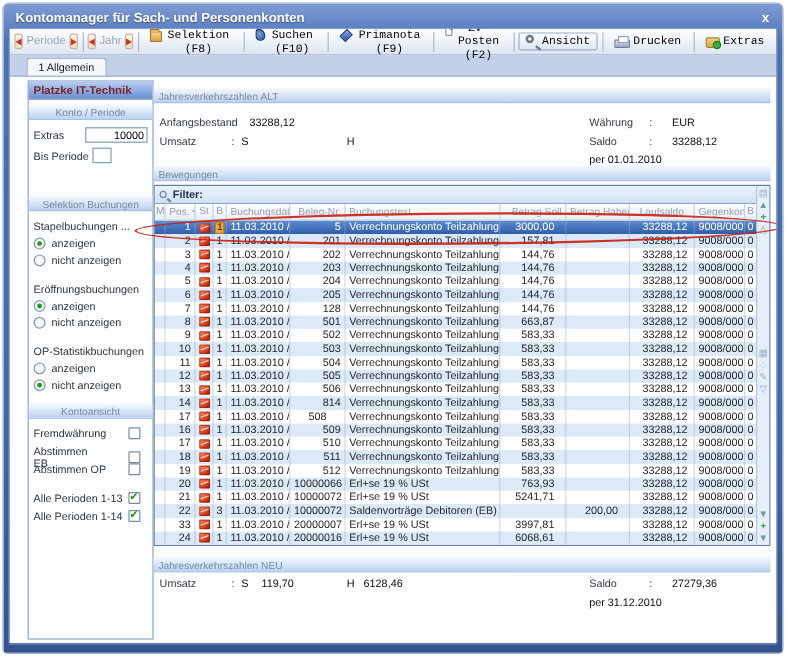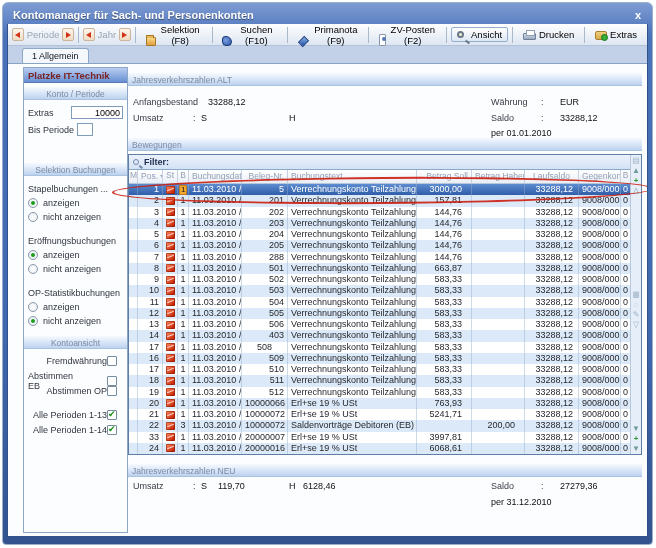--- a/index.html
+++ b/index.html
@@ -9,21 +9,21 @@
     background:linear-gradient(180deg,#7e9cd4 0%,#4a72b8 6%,#4068ae 60%,#33538e 100%);
     border:1px solid #9ab0cc;border-radius:6px 6px 4px 4px;padding:0 4px 5px 4px;}
   .titlebar{height:21px;display:flex;align-items:center;padding:2px 4px 0 6px;}
   .titlebar .title{color:#fff;font-weight:bold;font-size:11px;text-shadow:0 1px 1px rgba(0,0,0,.45);flex:1;}
   .titlebar .close{color:#fff;font-weight:bold;font-size:11px;padding:0 3px;cursor:default;}
   .inner{position:relative;background:#f2f6fb;height:513px;border:1px solid #31518c;border-top:none;overflow:hidden;}
   
   .toolbar{height:22px;background:linear-gradient(180deg,#fefefe,#dde6f2);border-bottom:1px solid #b4c2d8;
     display:flex;align-items:center;padding:0 4px;font-size:9.5px;color:#1a1a1a;}
   .tb-sep{width:1px;height:16px;background:#aab8cc;margin:0 4px;}
-  .tb-btn{display:flex;align-items:flex-end;gap:3px;padding:1px 5px;border:1px solid transparent;border-radius:2px;background:transparent;font-family:Liberation Sans, sans-serif;font-size:9.5px;cursor:default;}
+  .tb-btn{display:flex;align-items:flex-start;gap:3px;padding:1px 5px;border:1px solid transparent;border-radius:2px;background:transparent;font-family:Liberation Mono, monospace;font-size:9.5px;cursor:default;}
   .tb-btn.framed{border-color:#98aed0;background:linear-gradient(#ffffff,#dde6f4);}
   .tb-dim{color:#9aa4b2;margin:0 3px;}
   .arrow-btn{width:15px;height:13px;background:linear-gradient(#fdf6ec,#f0ddc4);border:1px solid #cdb49a;border-radius:2px;display:inline-flex;align-items:center;justify-content:center;}
   .tri{width:0;height:0;border-top:3px solid transparent;border-bottom:3px solid transparent;}
   .tri.l{border-right:5px solid #d03418;}
   .tri.r{border-left:5px solid #d03418;}
   
   .icon{display:inline-block;position:relative;}
   .i-folder{width:13px;height:9px;background:linear-gradient(#f8d888,#e0a040);border:1px solid #a87828;border-radius:1px;margin-top:2px;}
   .i-folder::before{content:"";position:absolute;top:-3px;left:-1px;width:6px;height:2px;background:#e8b858;border:1px solid #a87828;border-bottom:none;border-radius:1px 1px 0 0;}
@@ -45,21 +45,21 @@
   
   .lpanel{position:absolute;left:15px;top:3px;width:105px;height:466px;background:#fbfdff;border:1px solid #8ca6c6;font-size:9px;color:#30363e;}
   .lp-header{height:15px;background:linear-gradient(#b8cdf0,#6890d4);border-bottom:1px solid #5878b8;color:#7a2424;font-weight:bold;font-size:9.5px;padding:2px 0 0 4px;}
   .band{background:linear-gradient(#f6faff,#bdd2ef);border-bottom:1px solid #aac2e2;color:#7a8aa4;font-size:8.5px;text-align:center;height:13px;padding-top:2px;}
   .lp-abs{position:absolute;left:4px;right:4px;}
   .fieldrow{display:flex;align-items:center;justify-content:space-between;}
   .tinput{border:1px solid #7f9db9;background:#fff;font-family:inherit;font-size:9px;height:13px;padding:0 2px;}
   .radio-line{display:flex;align-items:center;gap:5px;}
   .rd{width:10px;height:10px;border:1px solid #8898a8;border-radius:50%;background:radial-gradient(#ffffff,#e6ebf1);flex:0 0 auto;}
   .rd.on::after{content:"";display:block;width:4px;height:4px;margin:2px;background:#18a018;border-radius:50%;}
-  .cbrow{display:flex;align-items:center;justify-content:flex-end;}
+  .cbrow{display:flex;align-items:center;justify-content:space-between;}
   .cb{width:10px;height:10px;background:#fff;border:1px solid #788ca0;border-radius:1px;position:relative;flex:0 0 auto;margin-right:6px;}
   .cb.on::after{content:"\2714";position:absolute;left:0;top:-2px;font-size:9px;color:#189018;}
   
   .rband{position:absolute;left:120px;width:514px;}
   .infolbl{position:absolute;font-size:9px;color:#383c44;}
   .infoval{position:absolute;font-size:9px;color:#101010;}
   
   .gridbox{position:absolute;left:120px;top:90px;width:514px;height:301px;background:#fff;border:1px solid #5f7ea6;}
   .filterrow{height:15px;background:linear-gradient(#eaf1fb,#d4e2f6);border-bottom:1px solid #8aa6c8;display:flex;align-items:center;padding-left:4px;gap:5px;}
   .filterrow .flbl{font-size:9px;font-weight:bold;color:#203050;}
@@ -344,21 +344,21 @@
                 <div class="tcell a-r c-laufsaldo" style="width: 54px;">33288,12</div>
                 <div class="tcell a-r c-gegenkonto" style="width: 42px;">9008/000</div>
                 <div class="tcell a-c c-b2" style="width: 10px;">0</div>
               </div>
               <div class="trow">
                 <div class="tcell a-c c-m" style="width: 9px;"></div>
                 <div class="tcell a-r c-pos" style="width: 25px;">7</div>
                 <div class="tcell a-c c-st" style="width: 15px;"><span class="sticon"></span></div>
                 <div class="tcell a-c c-b" style="width: 11px;">1</div>
                 <div class="tcell a-l c-datum" style="width: 53px;">11.03.2010 /Do</div>
-                <div class="tcell a-r c-beleg" style="width: 46px;">288</div>
+                <div class="tcell a-r c-beleg" style="width: 46px;">128</div>
                 <div class="tcell a-l c-text" style="width: 129px;">Verrechnungskonto Teilzahlungen</div>
                 <div class="tcell a-r c-soll" style="width: 55px;">144,76</div>
                 <div class="tcell a-r c-haben" style="width: 53px;"></div>
                 <div class="tcell a-r c-laufsaldo" style="width: 54px;">33288,12</div>
                 <div class="tcell a-r c-gegenkonto" style="width: 42px;">9008/000</div>
                 <div class="tcell a-c c-b2" style="width: 10px;">0</div>
               </div>
               <div class="trow altr">
                 <div class="tcell a-c c-m" style="width: 9px;"></div>
                 <div class="tcell a-r c-pos" style="width: 25px;">8</div>
@@ -442,21 +442,21 @@
                 <div class="tcell a-r c-laufsaldo" style="width: 54px;">33288,12</div>
                 <div class="tcell a-r c-gegenkonto" style="width: 42px;">9008/000</div>
                 <div class="tcell a-c c-b2" style="width: 10px;">0</div>
               </div>
               <div class="trow altr">
                 <div class="tcell a-c c-m" style="width: 9px;"></div>
                 <div class="tcell a-r c-pos" style="width: 25px;">14</div>
                 <div class="tcell a-c c-st" style="width: 15px;"><span class="sticon"></span></div>
                 <div class="tcell a-c c-b" style="width: 11px;">1</div>
                 <div class="tcell a-l c-datum" style="width: 53px;">11.03.2010 /Do</div>
-                <div class="tcell a-r c-beleg" style="width: 46px;">403</div>
+                <div class="tcell a-r c-beleg" style="width: 46px;">814</div>
                 <div class="tcell a-l c-text" style="width: 129px;">Verrechnungskonto Teilzahlungen</div>
                 <div class="tcell a-r c-soll" style="width: 55px;">583,33</div>
                 <div class="tcell a-r c-haben" style="width: 53px;"></div>
                 <div class="tcell a-r c-laufsaldo" style="width: 54px;">33288,12</div>
                 <div class="tcell a-r c-gegenkonto" style="width: 42px;">9008/000</div>
                 <div class="tcell a-c c-b2" style="width: 10px;">0</div>
               </div>
               <div class="trow">
                 <div class="tcell a-c c-m" style="width: 9px;"></div>
                 <div class="tcell a-r c-pos" style="width: 25px;">17</div>

